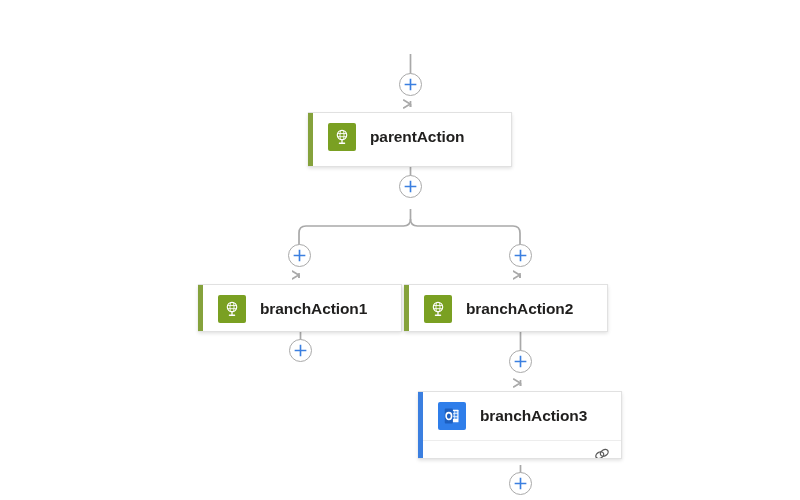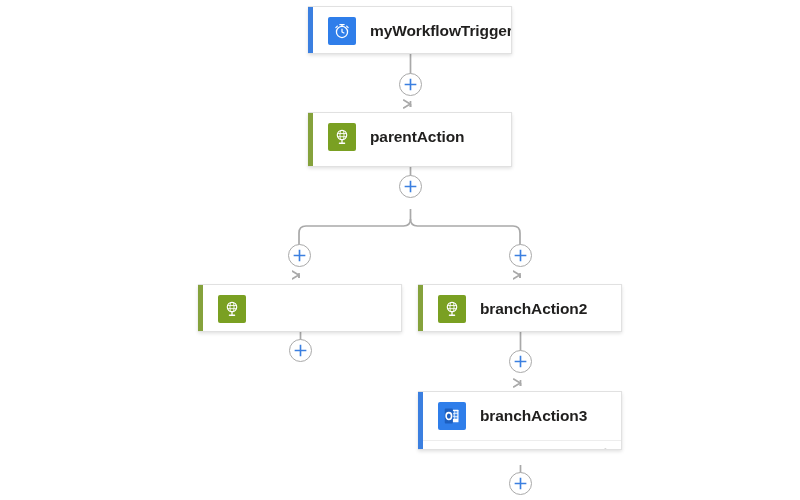--- a/index.html
+++ b/index.html
@@ -136,36 +136,20 @@
       <line x1="300.5" y1="332" x2="300.5" y2="350"></line>
 
       <line x1="520.5" y1="332" x2="520.5" y2="361"></line>
       <line x1="520.5" y1="386" x2="520.5" y2="383" marker-end="url(#arrow)"></line>
       <line x1="520.5" y1="386" x2="520.5" y2="380"></line>
 
       <line x1="520.5" y1="465" x2="520.5" y2="483"></line>
     </g>
   </svg>
 
-  <div class="node" id="node-trigger" style="left: 308px; top: 6px; width: 204px; height: 48px;">
-    <div class="accent" style="background: rgb(59, 127, 224);"></div>
-    <div class="node-head">
-      <div class="node-icon" style="background: rgb(47, 126, 234);">
-        <svg width="18" height="18" viewBox="0 0 24 24" aria-hidden="true">
-          <circle cx="12" cy="13.3" r="7.4" fill="none" stroke="#ffffff" stroke-width="1.7"></circle>
-          <path d="M9.2 3.4 L14.8 3.4" stroke="#ffffff" stroke-width="1.8" stroke-linecap="round"></path>
-          <path d="M12 3.6 L12 5.9" stroke="#ffffff" stroke-width="1.8" stroke-linecap="round"></path>
-          <path d="M12 9.6 L12 13.3 L14.6 14.6" fill="none" stroke="#ffffff" stroke-width="1.6" stroke-linecap="round" stroke-linejoin="round"></path>
-          <path d="M18.2 5.6 L20.2 7.6" stroke="#ffffff" stroke-width="1.6" stroke-linecap="round"></path>
-          <path d="M5.8 5.6 L3.8 7.6" stroke="#ffffff" stroke-width="1.6" stroke-linecap="round"></path>
-        </svg>
-      </div>
-      <div class="node-title">myWorkflowTrigger</div>
-    </div>
-  </div>
 
   <div class="node" id="node-parent" style="left: 308px; top: 112px; width: 204px; height: 55px;">
     <div class="accent" style="background: rgb(133, 162, 60);"></div>
     <div class="node-head">
       <div class="node-icon" style="background: rgb(122, 160, 34);">
         <svg width="18" height="18" viewBox="0 0 24 24" aria-hidden="true">
           <circle cx="12" cy="9.4" r="6.3" fill="none" stroke="#ffffff" stroke-width="1.5"></circle>
           <ellipse cx="12" cy="9.4" rx="2.7" ry="6.3" fill="none" stroke="#ffffff" stroke-width="1.2"></ellipse>
           <path d="M5.9 7.4 L18.1 7.4 M5.9 11.6 L18.1 11.6" stroke="#ffffff" stroke-width="1.2"></path>
           <path d="M12 15.8 L12 19.2" stroke="#ffffff" stroke-width="1.7" stroke-linecap="round"></path>
@@ -181,40 +165,41 @@
     <div class="node-head">
       <div class="node-icon" style="background: rgb(122, 160, 34);">
         <svg width="18" height="18" viewBox="0 0 24 24" aria-hidden="true">
           <circle cx="12" cy="9.4" r="6.3" fill="none" stroke="#ffffff" stroke-width="1.5"></circle>
           <ellipse cx="12" cy="9.4" rx="2.7" ry="6.3" fill="none" stroke="#ffffff" stroke-width="1.2"></ellipse>
           <path d="M5.9 7.4 L18.1 7.4 M5.9 11.6 L18.1 11.6" stroke="#ffffff" stroke-width="1.2"></path>
           <path d="M12 15.8 L12 19.2" stroke="#ffffff" stroke-width="1.7" stroke-linecap="round"></path>
           <path d="M8.6 20.4 L15.4 20.4" stroke="#ffffff" stroke-width="1.9" stroke-linecap="round"></path>
         </svg>
       </div>
-    </div>
-  </div>
-
-  <div class="node" id="node-branch2" style="left: 418px; top: 284px; width: 204px; height: 48px; text-align: right;">
+      <div class="node-title">branchAction1</div>
+    </div>
+  </div>
+
+  <div class="node" id="node-branch2" style="left: 404px; top: 284px; width: 204px; height: 48px; text-align: right;">
     <div class="accent" style="background: rgb(133, 162, 60);"></div>
     <div class="node-head">
       <div class="node-icon" style="background: rgb(122, 160, 34);">
         <svg width="18" height="18" viewBox="0 0 24 24" aria-hidden="true">
           <circle cx="12" cy="9.4" r="6.3" fill="none" stroke="#ffffff" stroke-width="1.5"></circle>
           <ellipse cx="12" cy="9.4" rx="2.7" ry="6.3" fill="none" stroke="#ffffff" stroke-width="1.2"></ellipse>
           <path d="M5.9 7.4 L18.1 7.4 M5.9 11.6 L18.1 11.6" stroke="#ffffff" stroke-width="1.2"></path>
           <path d="M12 15.8 L12 19.2" stroke="#ffffff" stroke-width="1.7" stroke-linecap="round"></path>
           <path d="M8.6 20.4 L15.4 20.4" stroke="#ffffff" stroke-width="1.9" stroke-linecap="round"></path>
         </svg>
       </div>
       <div class="node-title">branchAction2</div>
     </div>
   </div>
 
-  <div class="node" id="node-branch3" style="left: 418px; top: 391px; width: 204px; height: 59px;">
+  <div class="node" id="node-branch3" style="left: 418px; top: 391px; width: 204px; height: 68px;">
     <div class="accent" style="background: rgb(59, 127, 224);"></div>
     <div class="node-head">
       <div class="node-icon" style="background: rgb(47, 126, 234);">
         <svg width="20" height="20" viewBox="0 0 24 24" aria-hidden="true">
           <rect x="9.6" y="4.6" width="10.2" height="14.8" rx="0.6" fill="#ffffff"></rect>
           <rect x="11.1" y="6.0" width="3.6" height="2.7" fill="#4a8fe8"></rect>
           <rect x="15.3" y="6.0" width="3.1" height="2.7" fill="#6fa8ee"></rect>
           <rect x="11.1" y="9.4" width="3.6" height="2.7" fill="#6fa8ee"></rect>
           <rect x="15.3" y="9.4" width="3.1" height="2.7" fill="#4a8fe8"></rect>
           <rect x="11.1" y="12.8" width="3.6" height="2.7" fill="#4a8fe8"></rect>

